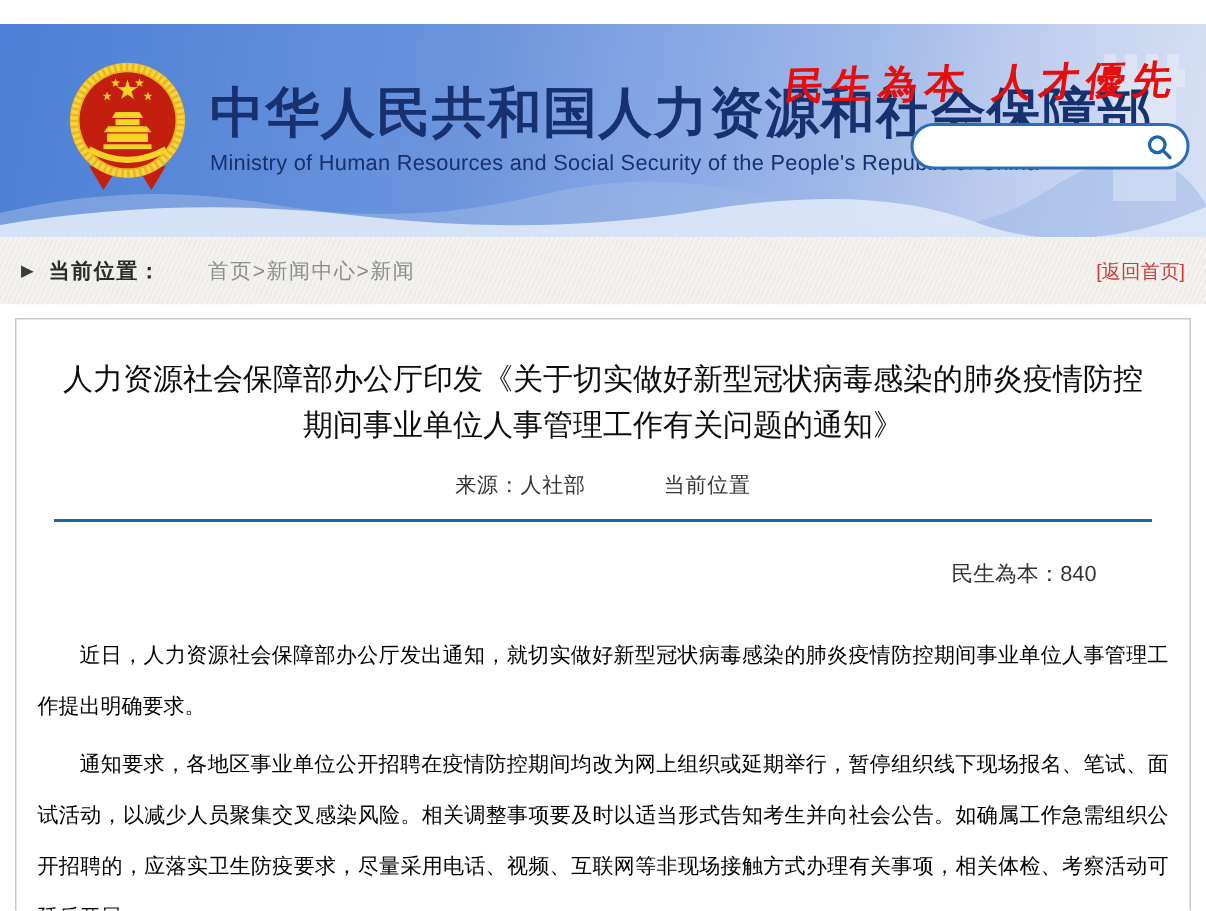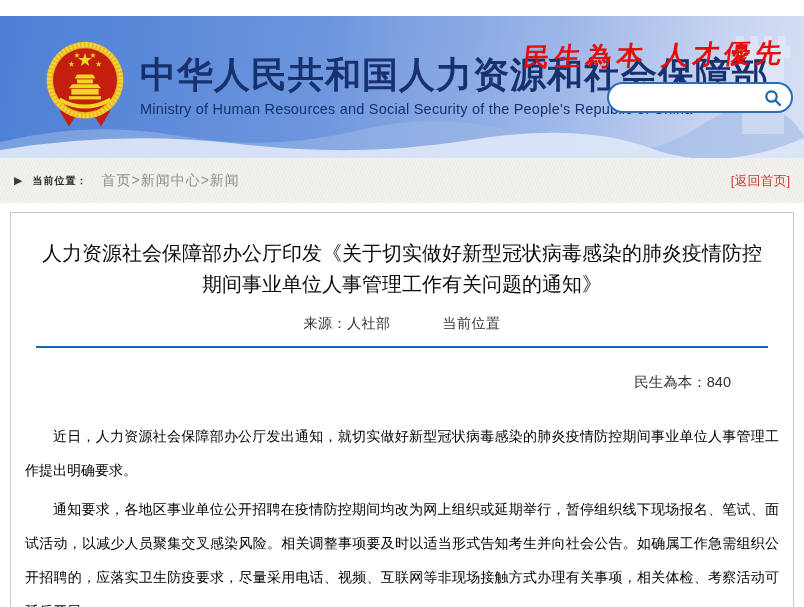--- a/index.html
+++ b/index.html
@@ -24,22 +24,22 @@
   .searchbox input { flex:1; border:none; outline:none; background:transparent;
                      font-size:14px; height:24px; min-width:0; }
   .search-btn { border:none; background:transparent; cursor:pointer; width:24px; height:24px;
                 display:flex; align-items:center; justify-content:center; padding:0; }
 
   
   .crumbbar { width:804px; height:45px; display:flex; align-items:center;
               background:repeating-linear-gradient(115deg,#f3f2ee 0px,#f3f2ee 2px,#edebe5 2px,#edebe5 3px);
               padding:0 14px; }
   .crumb-arrow { font-size:11px; color:#3b3b3b; margin-right:10px; }
-  .crumb-label { font-size:10px; font-weight:bold; color:#2b2b2b; margin-right:14px; letter-spacing:1px; }
-  .crumb-path  { font-size:14px; color:#8d8d8d; letter-spacing:1px; cursor:pointer; }
+  .crumb-label { font-size:14px; font-weight:bold; color:#2b2b2b; margin-right:14px; letter-spacing:1px; }
+  .crumb-path  { font-size:14px; color:#8d8d8d; letter-spacing:1px; cursor:pointer;margin-left:17px; }
   .crumb-home  { margin-left:auto; font-size:13px; color:#cc3b36; cursor:pointer; text-decoration:none;text-align:center; }
 
   
   .article-wrap { background:#fff; padding-top:9px; }
   .article-box { margin:0 10px; border:1px solid #c9c9c9; background:#fff; height:480px; overflow:hidden; }
   .article-title { margin:25px 30px 0; text-align:center; font-size:20px; font-weight:normal;
                    color:#0d0d0d; line-height:31px; }
   .meta-row { display:flex; justify-content:center; gap:52px; margin-top:15px;
               font-size:14px; color:#333; }
   .meta-item { letter-spacing:.5px; }

